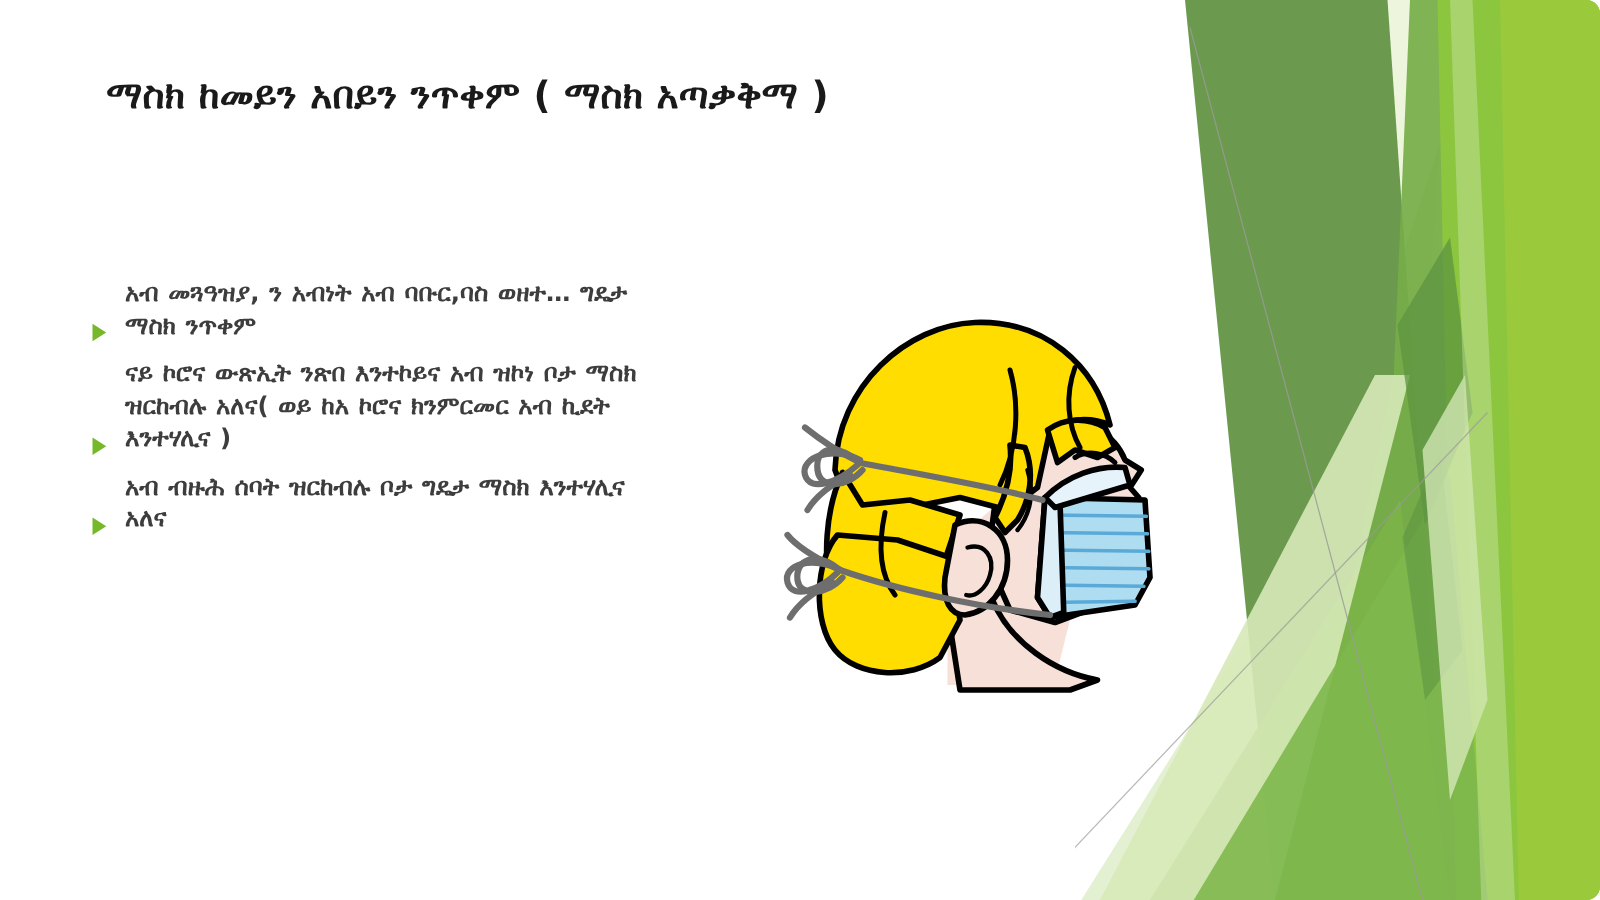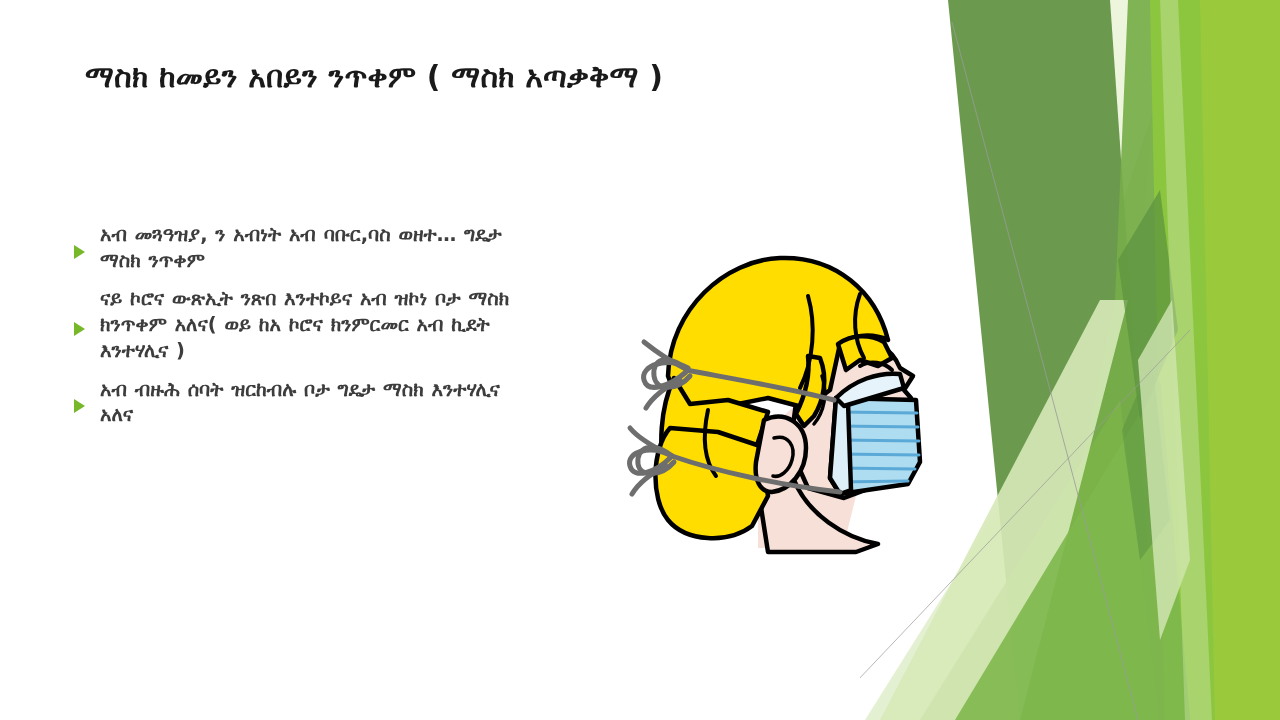--- a/index.html
+++ b/index.html
@@ -7,20 +7,21 @@
     padding: 0;
     background: #ffffff;
   }
   #slide {
     position: relative;
     width: 1280px;
     height: 720px;
     background: #ffffff;
     overflow: hidden;
     font-family: "DejaVu Sans", "Liberation Sans", sans-serif;
+    border-radius: 11px;
   }
 
   
   .facet-art {
     position: absolute;
     top: 0;
     right: 0;
     width: 420px;
     height: 720px;
     pointer-events: none;
@@ -42,21 +43,21 @@
 
   
   #body {
     position: absolute;
     left: 74px;
     top: 222px;
     width: 450px;
   }
   .bullet-row {
     display: flex;
-    align-items: center;
+    align-items: flex-end;
     margin-bottom: 13px;
   }
   .bullet-marker {
     flex: 0 0 auto;
     width: 26px;
     padding-top: 8px;
     display: flex;
     justify-content: flex-start;
   }
   .tri {
@@ -128,21 +129,21 @@
       <span class="bullet-marker">
           <span class="tri"></span>
         </span>
       <span class="bullet-text">አብ መጓዓዝያ, ን አብነት አብ ባቡር,ባስ ወዘተ… ግዴታ ማስክ ንጥቀም</span>
     </div>
 
     <div class="bullet-row">
       <span class="bullet-marker">
           <span class="tri"></span>
         </span>
-      <span class="bullet-text">ናይ ኮሮና ውጽኢት ንጽበ እንተኮይና አብ ዝኮነ ቦታ ማስክ ክንጥቀም አለና( ወይ ከአ ኮሮና ክንምርመር አብ ኪደት እንተሃሊና )</span>
+      <span class="bullet-text">ናይ ኮሮና ውጽኢት ንጽበ እንተኮይና አብ ዝኮነ ቦታ ማስክ ዝርከብሉ አለና( ወይ ከአ ኮሮና ክንምርመር አብ ኪደት እንተሃሊና )</span>
     </div>
 
     <div class="bullet-row">
       <span class="bullet-marker">
           <span class="tri"></span>
         </span>
       <span class="bullet-text">አብ ብዙሕ ሰባት ዝርከብሉ ቦታ ግዴታ ማስክ እንተሃሊና አለና</span>
     </div>
 
 

